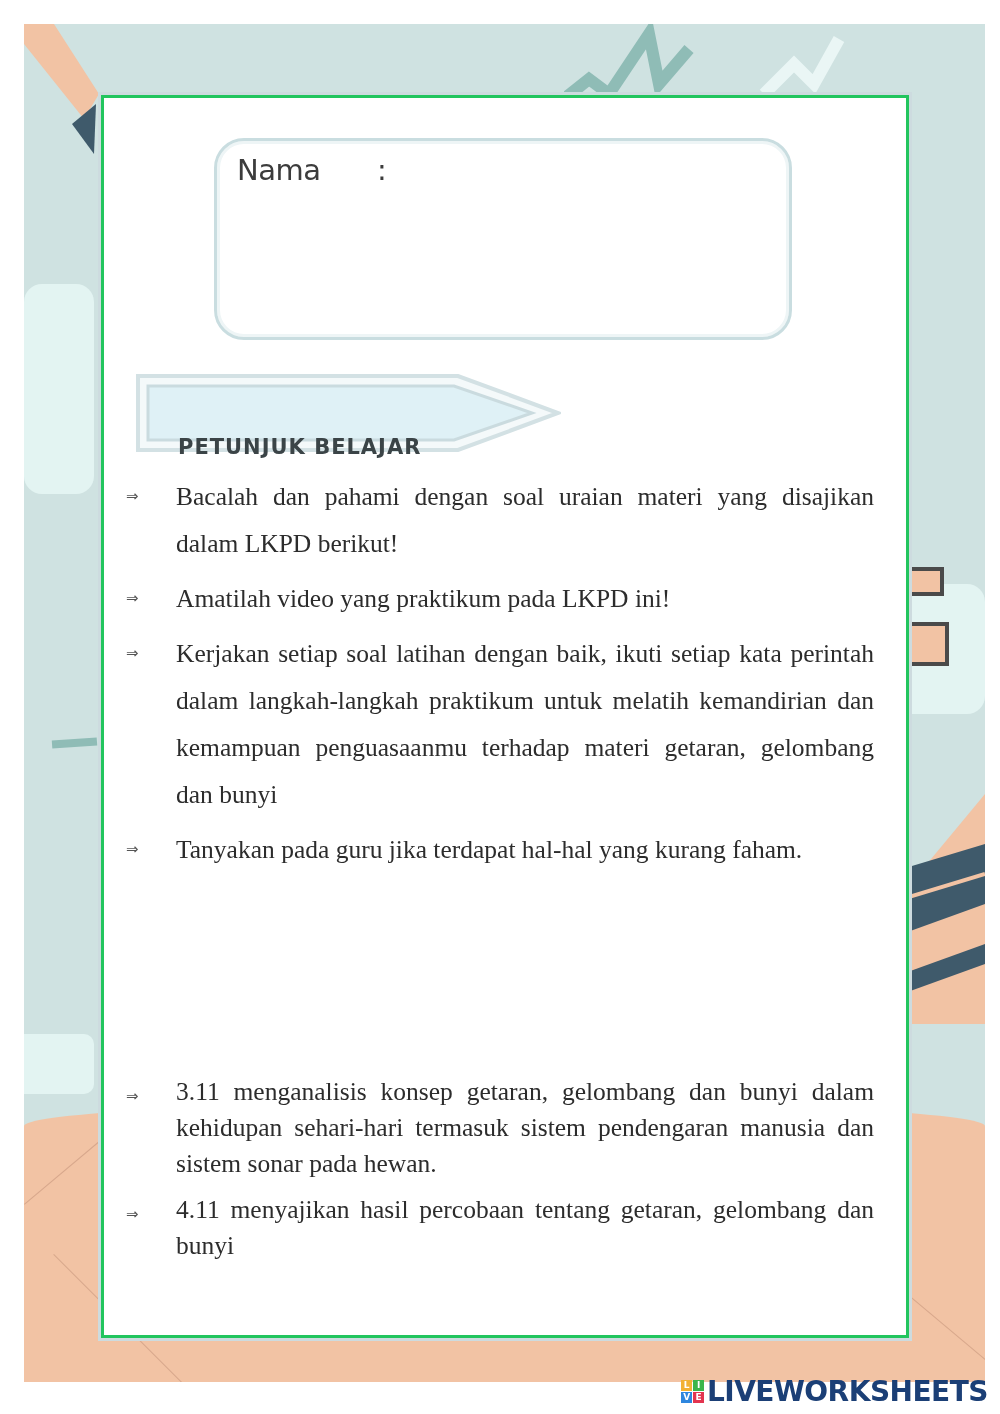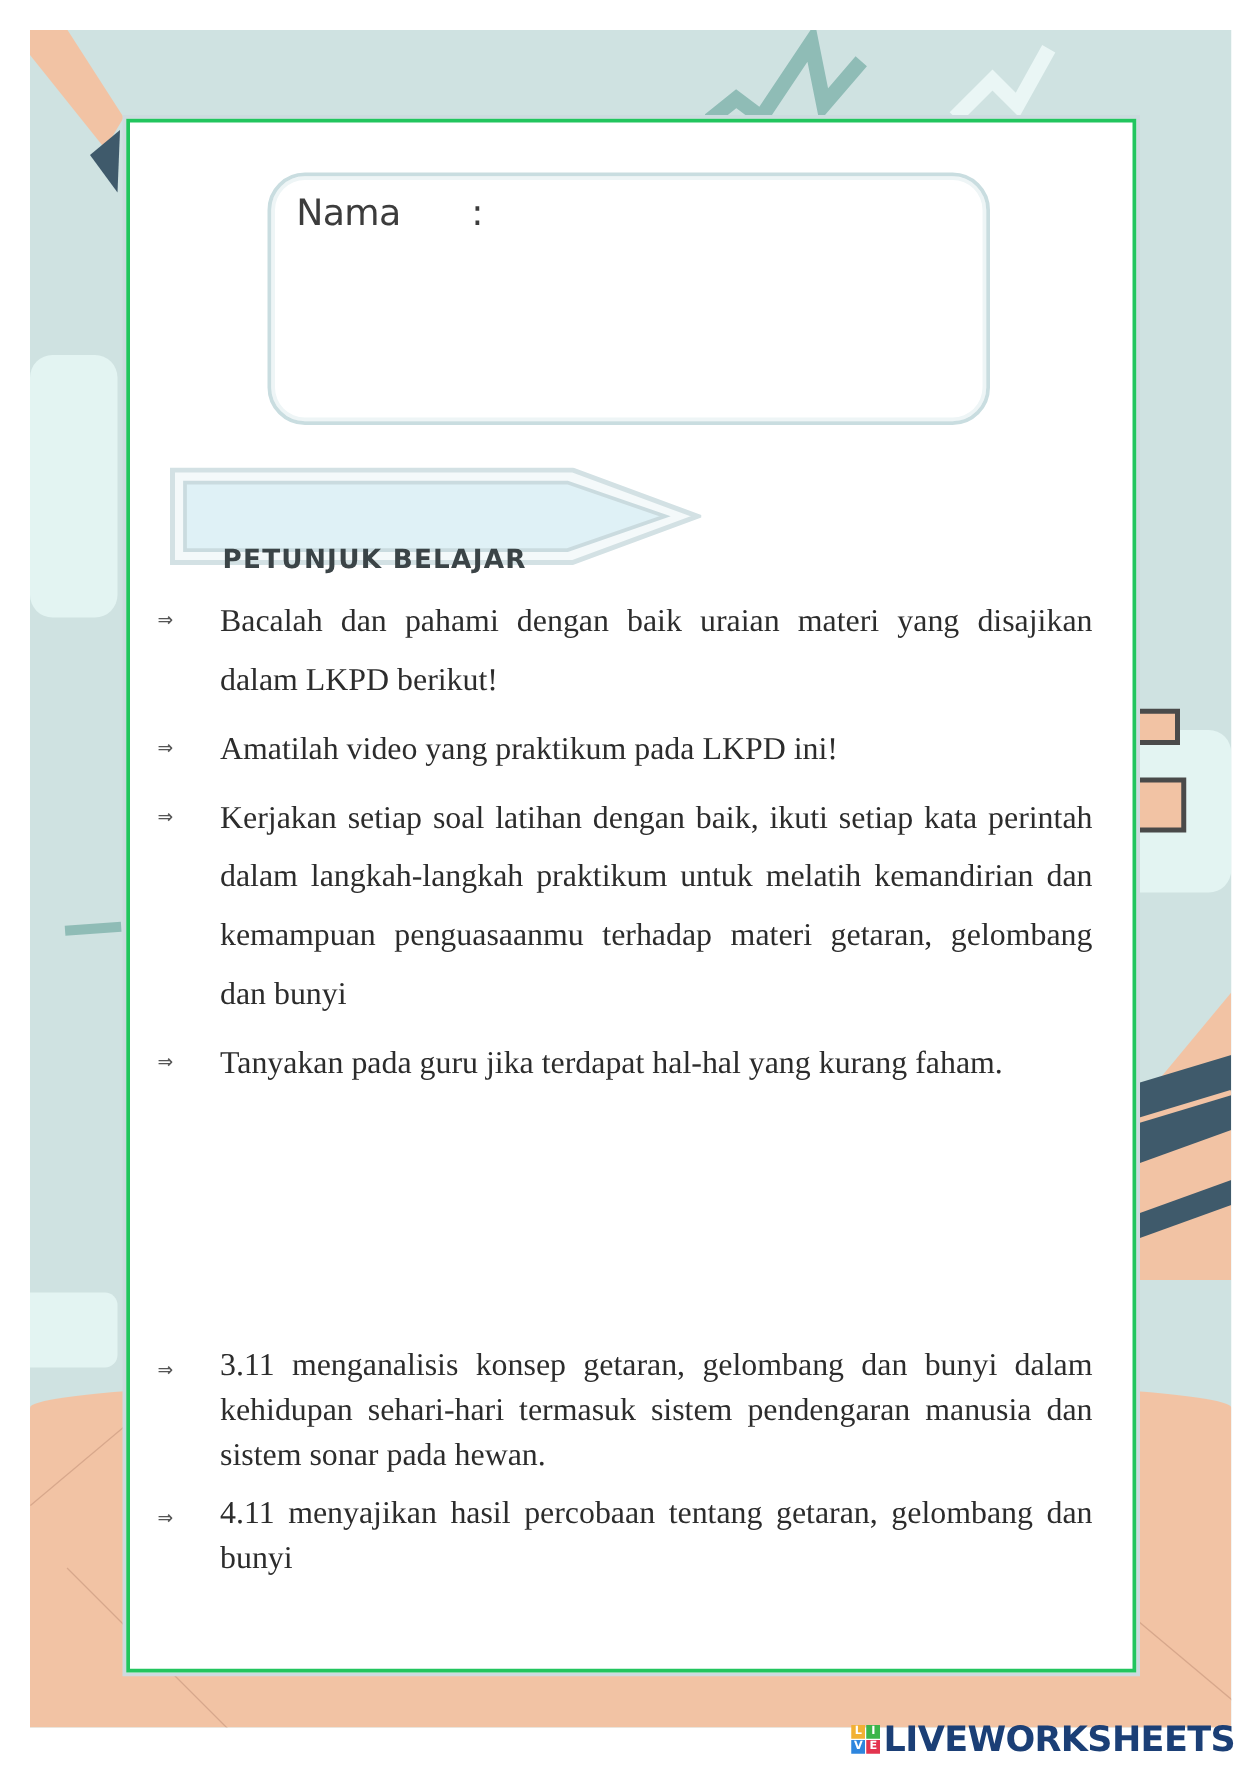--- a/index.html
+++ b/index.html
@@ -97,21 +97,21 @@
     <svg width="425" height="78" viewBox="0 0 425 78">
       <polygon points="2,2 322,2 422,39 322,76 2,76" fill="#f4f9fa" stroke="#d3e1e4" stroke-width="4"></polygon>
       <polygon points="12,12 318,12 396,39 318,66 12,66" fill="#dff1f6" stroke="#cadbdf" stroke-width="3"></polygon>
     </svg>
     <div class="banner-text">PETUNJUK BELAJAR</div>
   </div>
 
   <div class="list" style="top:375px;">
     <div class="item lh-tall" style="margin-bottom:8px;">
       <span class="arrow">⇒</span>
-      <span>Bacalah dan pahami dengan baik uraian materi yang disajikan dalam LKPD berikut!</span>
+      <span>Bacalah dan pahami dengan soal uraian materi yang disajikan dalam LKPD berikut!</span>
     </div>
     <div class="item lh-tall" style="margin-bottom:8px;">
       <span class="arrow">⇒</span>
       <span>Amatilah video yang praktikum pada LKPD ini!</span>
     </div>
     <div class="item lh-tall" style="margin-bottom:8px;">
       <span class="arrow">⇒</span>
       <span>Kerjakan setiap soal latihan dengan baik, ikuti setiap kata perintah dalam langkah-langkah praktikum untuk melatih kemandirian dan kemampuan penguasaanmu terhadap materi getaran, gelombang dan bunyi</span>
     </div>
     <div class="item lh-tall">

